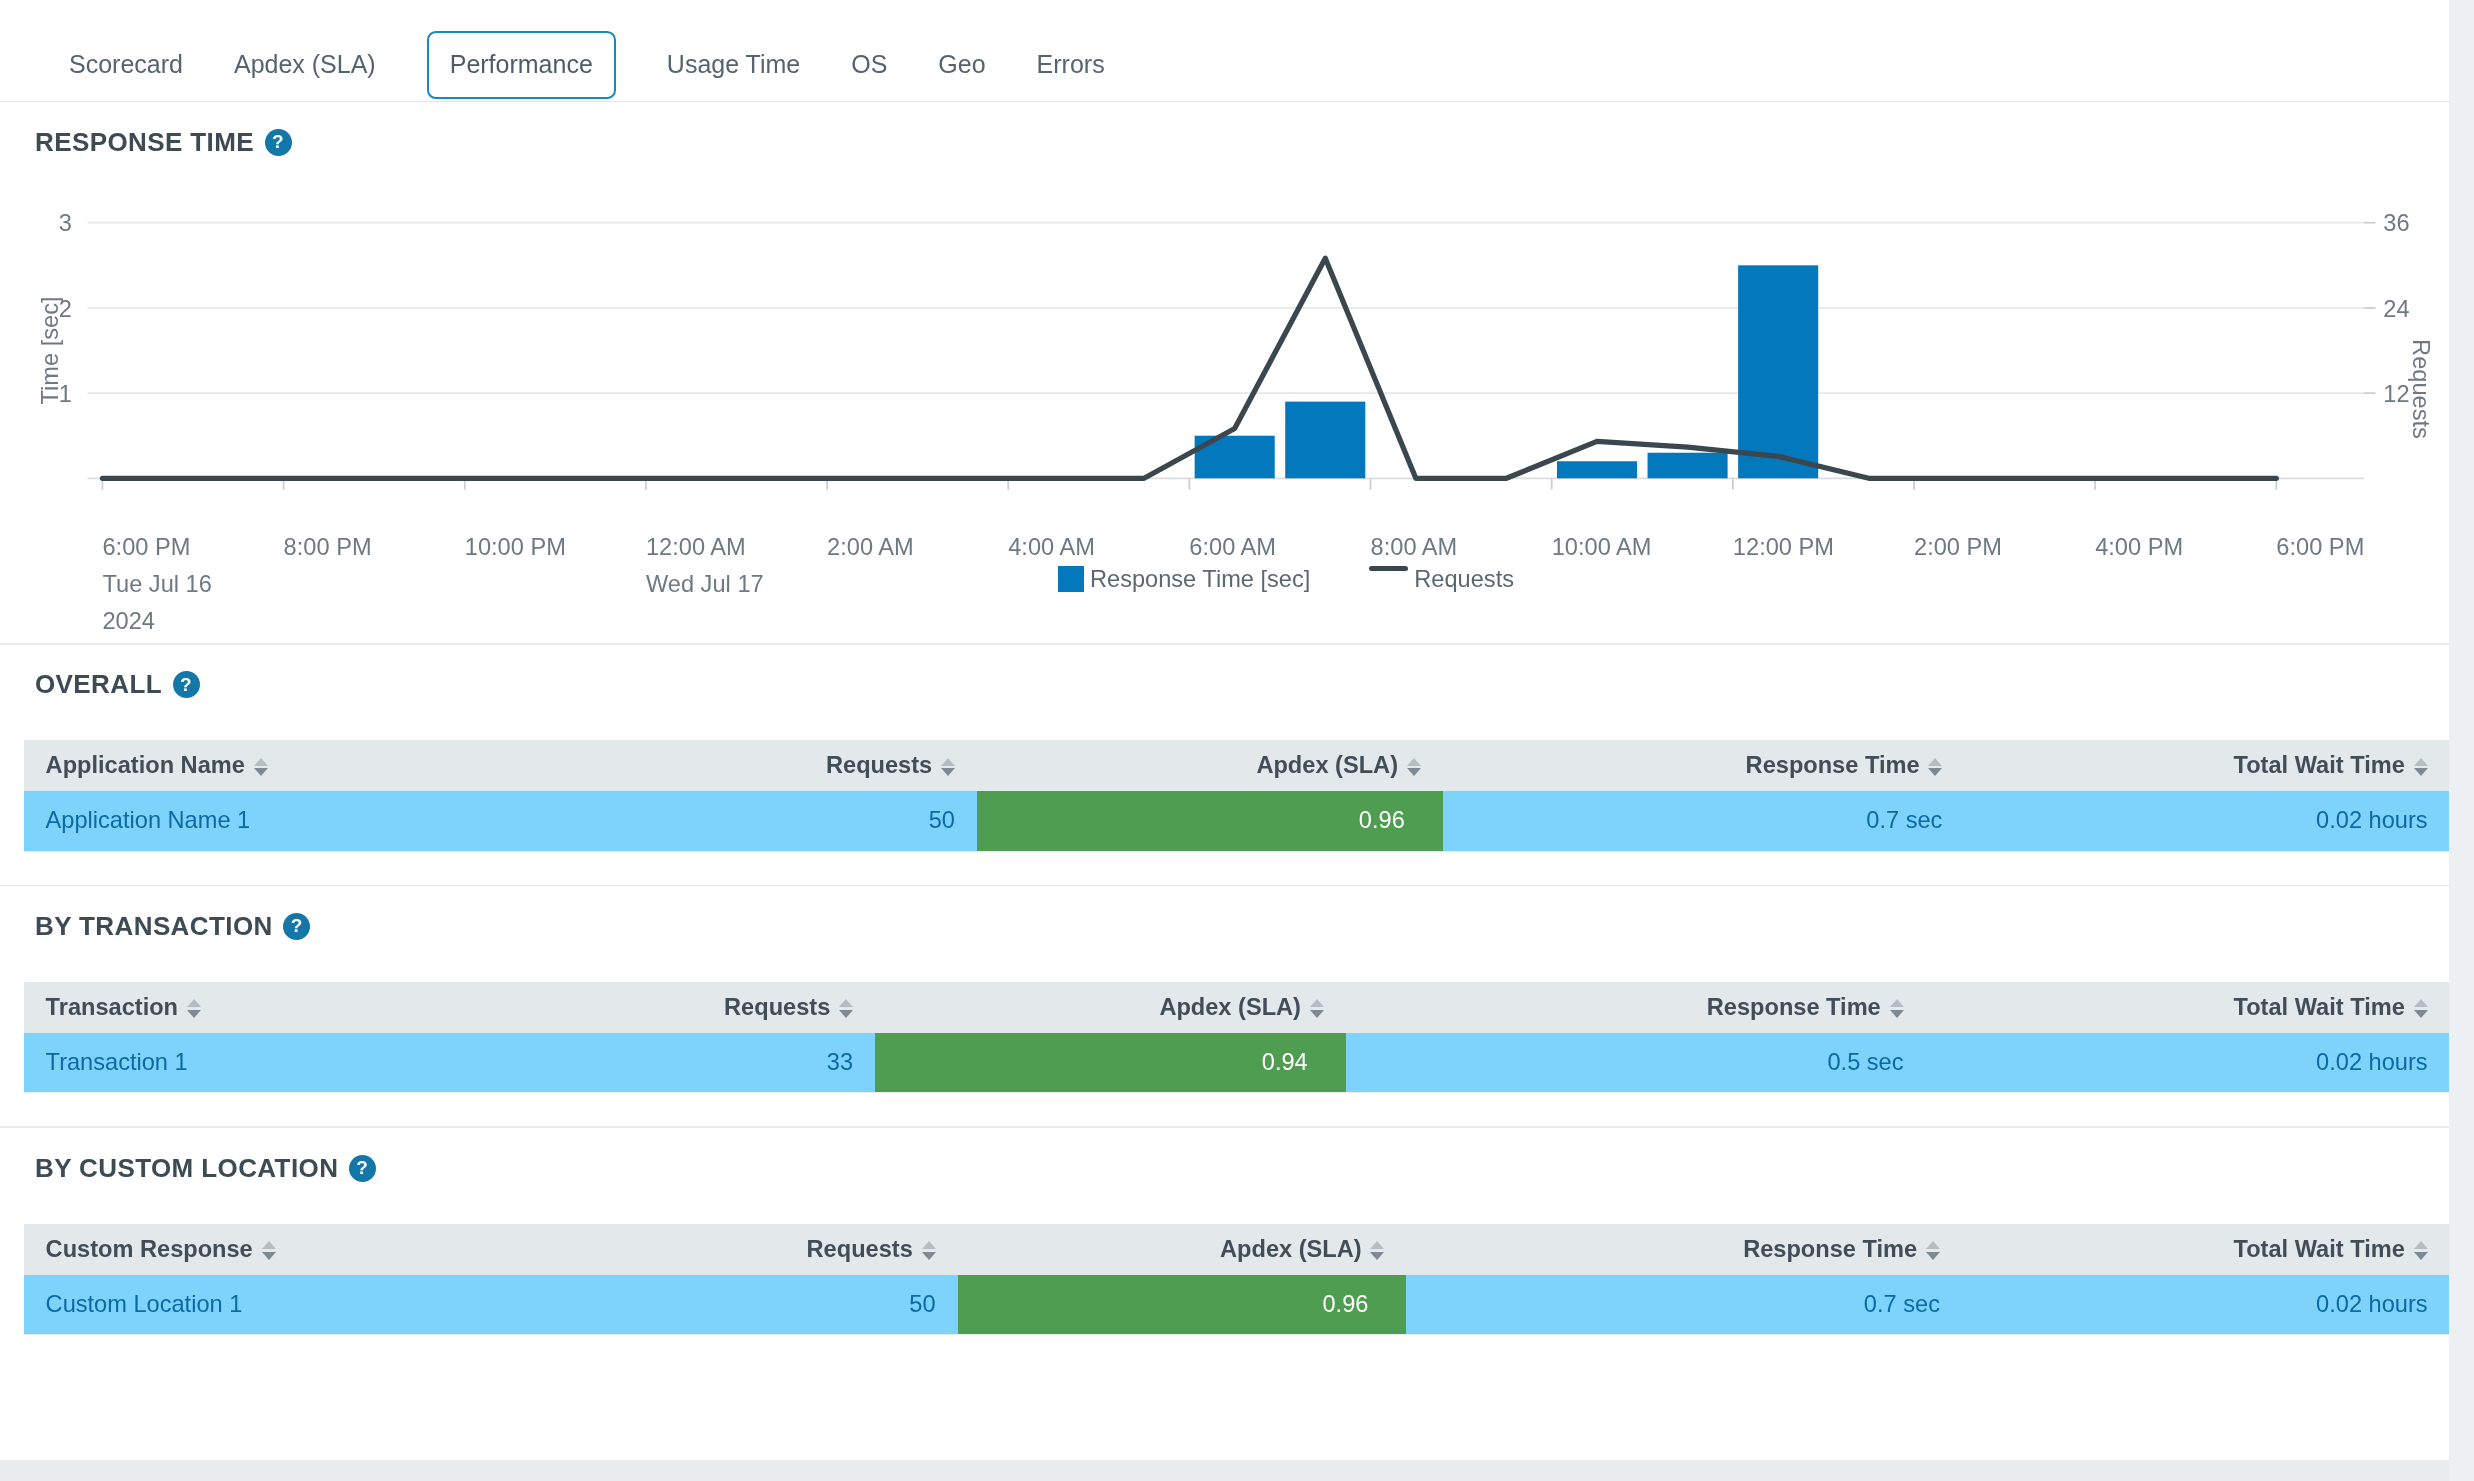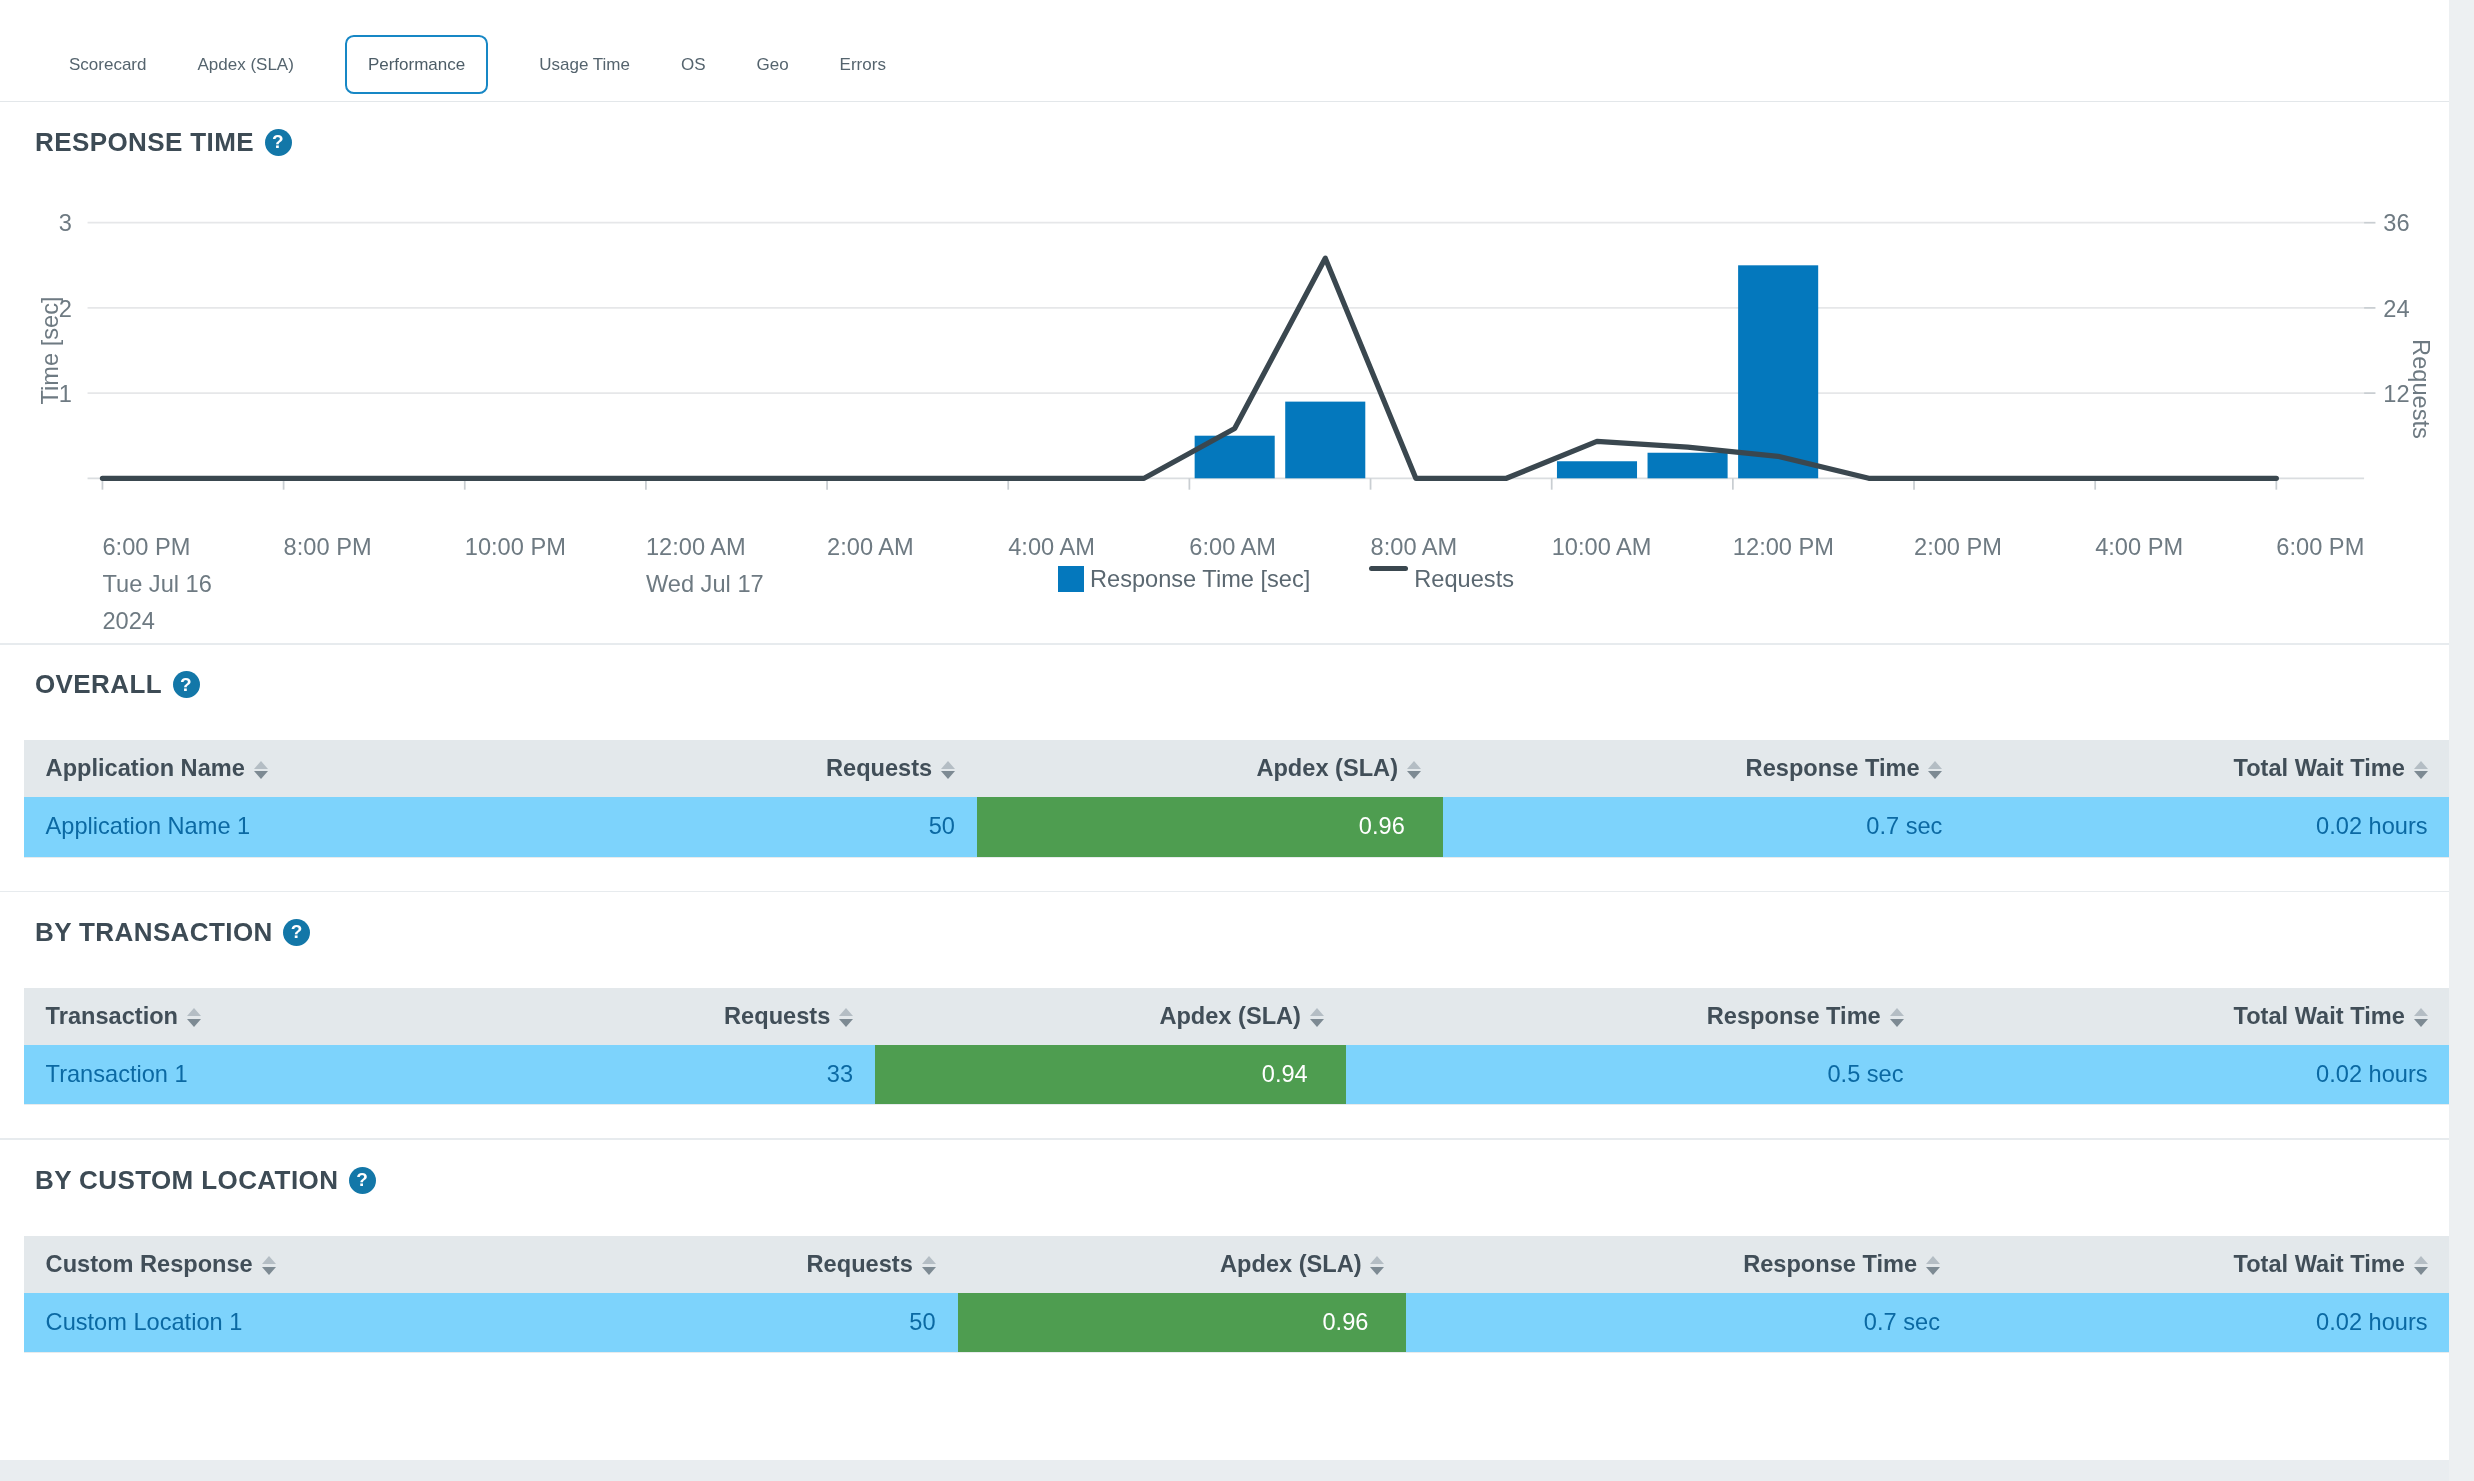--- a/index.html
+++ b/index.html
@@ -6,21 +6,21 @@
   html,body { width: 2475px; height: 1482px; overflow: hidden; background:#ffffff;
     font-family: "Liberation Sans", sans-serif; }
   .scrollbar-strip { position:absolute; right:0; top:0; width:25.4px; height:1482px;
     background:#edf0f2; }
   .bottom-strip { position:absolute; left:0; bottom:0; width:2449px; height:21px;
     background:#e9edf0; }
 
   
   .tabbar { height:102px; display:flex; align-items:center; gap:51px;
     padding-left:69px; border-bottom:1.8px solid #e3e7ea; background:#fff; }
-  .tab { font-size:17px; color:#55646e; cursor:pointer; white-space:nowrap;margin-top:28px; }
+  .tab { font-size:25px; color:#55646e; cursor:pointer; white-space:nowrap;margin-top:28px; }
   .tab.active { border:2.6px solid #1787c5; border-radius:8.8px; padding:17.5px 21px;
     color:#4d5d67; }
 
   
   h2.sec-title { font-size:26px; font-weight:bold; letter-spacing:0.4px;
     color:#3d4b55; margin:24.5px 0 0 35px; display:flex; align-items:center; gap:10.5px; }
   .help { width:27px; height:27px; border-radius:50%; background:#1377a8; color:#fff;
     font-size:19px; font-weight:bold; display:inline-flex; align-items:center;
     justify-content:center; cursor:pointer; flex:0 0 auto; }
 
@@ -31,21 +31,21 @@
   .chart-wrap svg { position:absolute; left:0; top:0; }
   .legend { position:absolute; left:1058px; top:396px; display:flex;
     align-items:flex-start; gap:6px; }
   .legend .swatch { width:26px; height:26px; background:#0478bd; }
   .legend .line-swatch { width:39px; height:5.3px; border-radius:2.6px; background:#3a474f; margin-left:53px; }
   .legend span.lab { font-size:23.6px; color:#5b6871; }
 
   
   table { border-collapse:collapse; table-layout:fixed;
     margin:40px 25.4px 33px 23.6px; width:2426px; font-size:23.6px; }
-  thead th { background:#e3e8eb; height:57px; font-weight:bold; color:#414e58;
+  thead th { background:#e3e8eb; height:51px; font-weight:bold; color:#414e58;
     text-align:right; padding:0 22px; white-space:nowrap; }
   thead th:first-child { text-align:left; }
   tbody td { height:60px; color:#0b69a3; text-align:right; padding:0 22px;
     border-bottom:1.8px solid #e8ebed; background:#7dd3fc; }
   tbody tr:nth-child(even) td { background:#f7f9fb; }
   tbody td:first-child { text-align:left; cursor:pointer; }
   td.apdex { padding:0; }
   .apdex-fill { height:100%; width:100%; background:#4e9d50; color:#ffffff;
     display:flex; align-items:center; justify-content:flex-end; padding-right:38px; }
   .sort { display:inline-flex; flex-direction:column; align-items:center; gap:2.6px;

